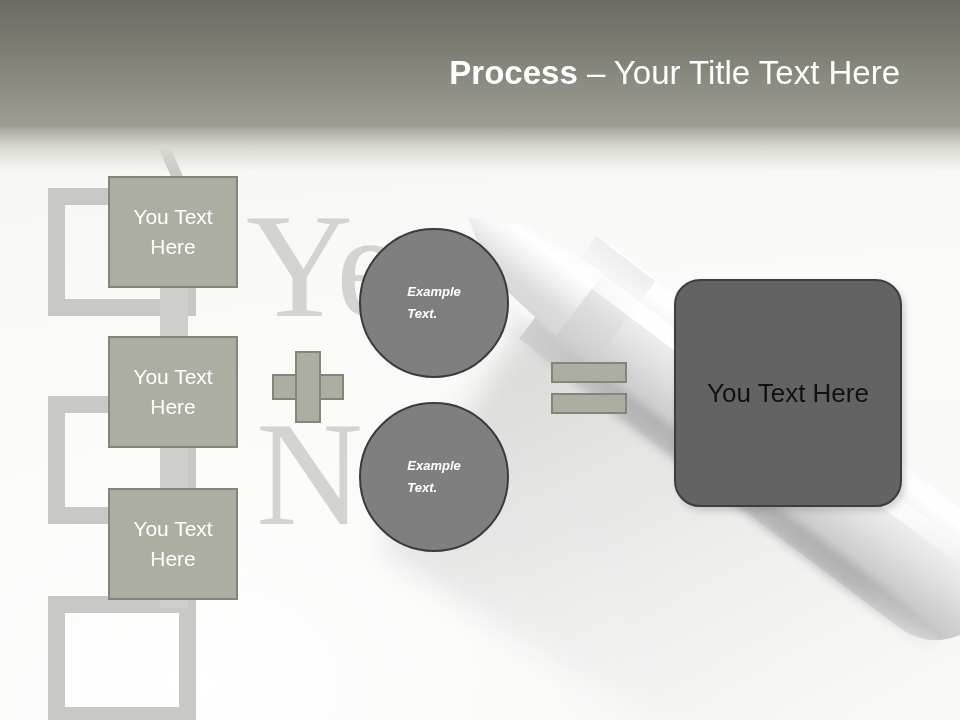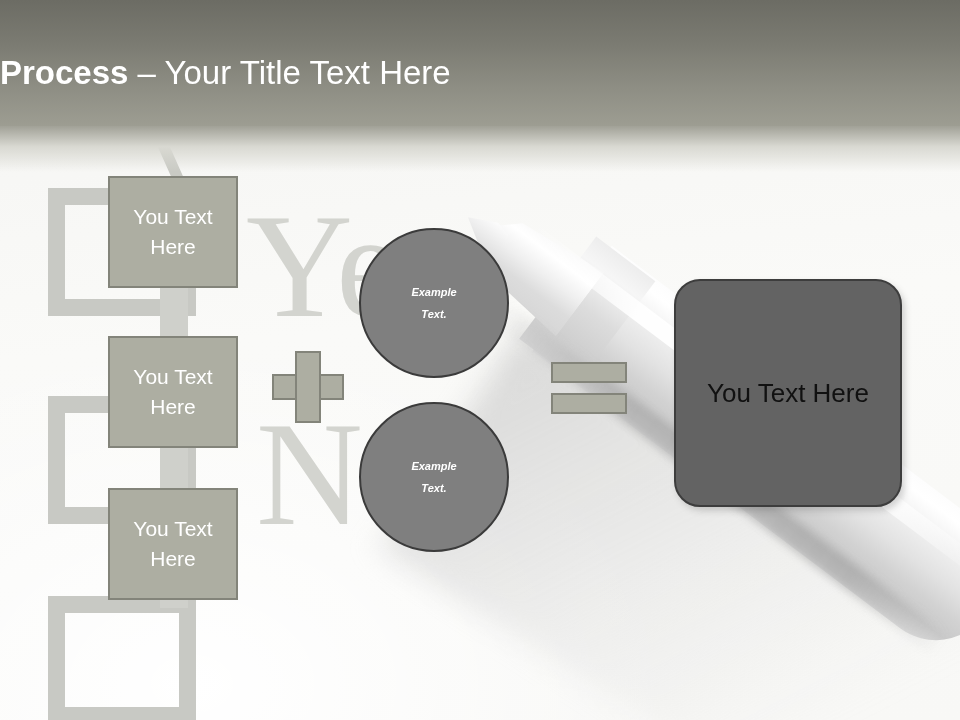--- a/index.html
+++ b/index.html
@@ -182,21 +182,21 @@
     top: 126px;
     width: 960px;
     height: 46px;
     background: linear-gradient(to bottom, #a1a197 0%, #d9d9d2 45%, rgba(249,249,247,0) 100%);
   }
   .slide-title {
     position: absolute;
     left: 0;
     top: 52px;
     width: 900px;
-    text-align: left;
+    text-align: right;
     color: #ffffff;
     font-size: 33px;
     line-height: 42px;
     white-space: nowrap;
   }
   .slide-title .t-strong { font-weight: 700; }
   .slide-title .t-light  { font-weight: 400; }
 
   
   .step-box {
@@ -234,25 +234,25 @@
   .plus-sign .bar-v { left: 23px; top: 0;    width: 26px; height: 72px; }
   .plus-sign .patch { position: absolute; left: 25px; top: 25px; width: 22px; height: 22px; background: #adaea2; }
 
   .circle {
     position: absolute;
     box-sizing: border-box;
     border-radius: 50%;
     background: #7f7f7f;
     border: 2px solid #3b3b3b;
     color: #ffffff;
-    font-size: 11px;
+    font-size: 13px;
     line-height: 22px;
     font-weight: 700;
     font-style: italic;
-    text-align: center;
+    text-align: left;
     display: flex;
     align-items: center;
     justify-content: center;
   }
   .circle-1 { left: 359px; top: 228px; width: 150px; height: 150px; }
   .circle-2 { left: 359px; top: 402px; width: 150px; height: 150px; }
 
   .equals-sign {
     position: absolute;
     left: 551px;

